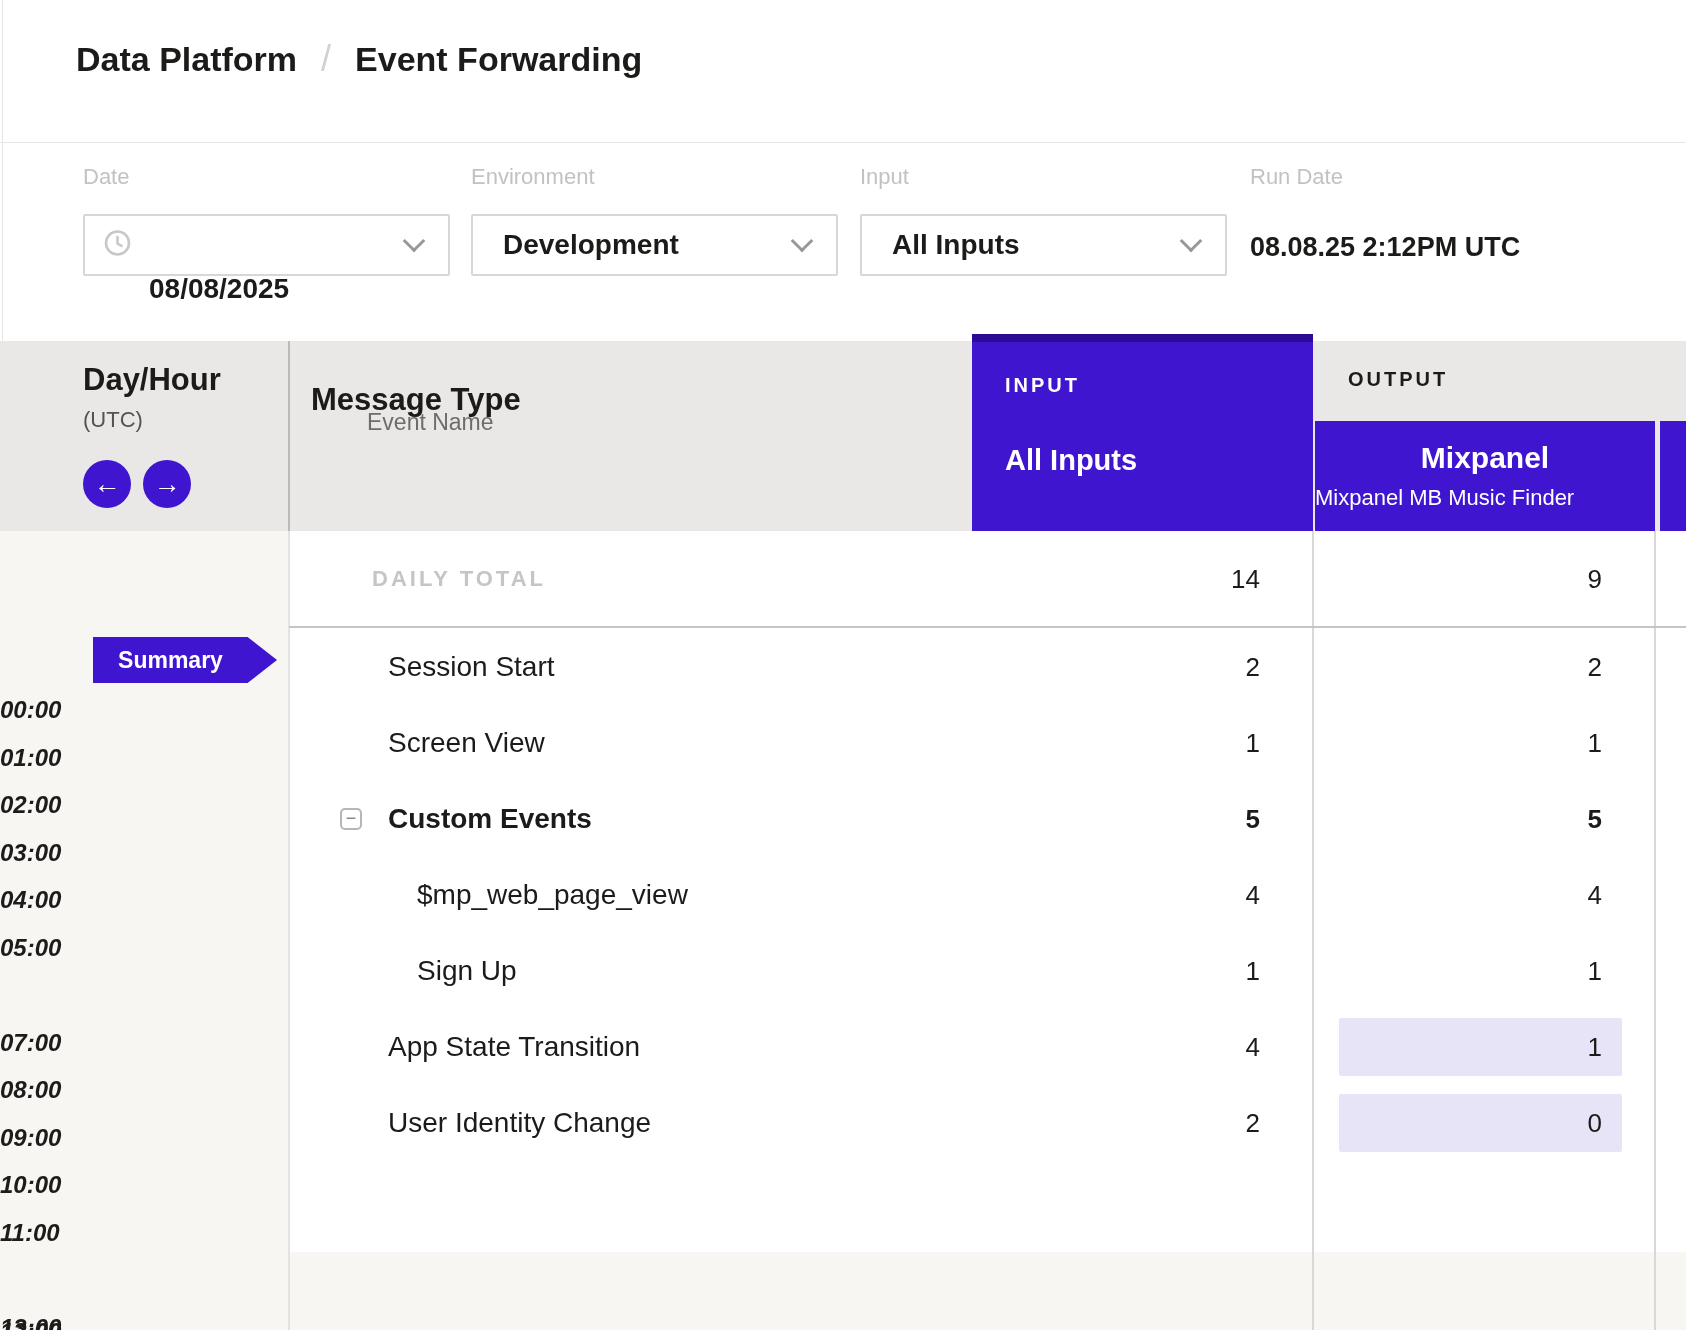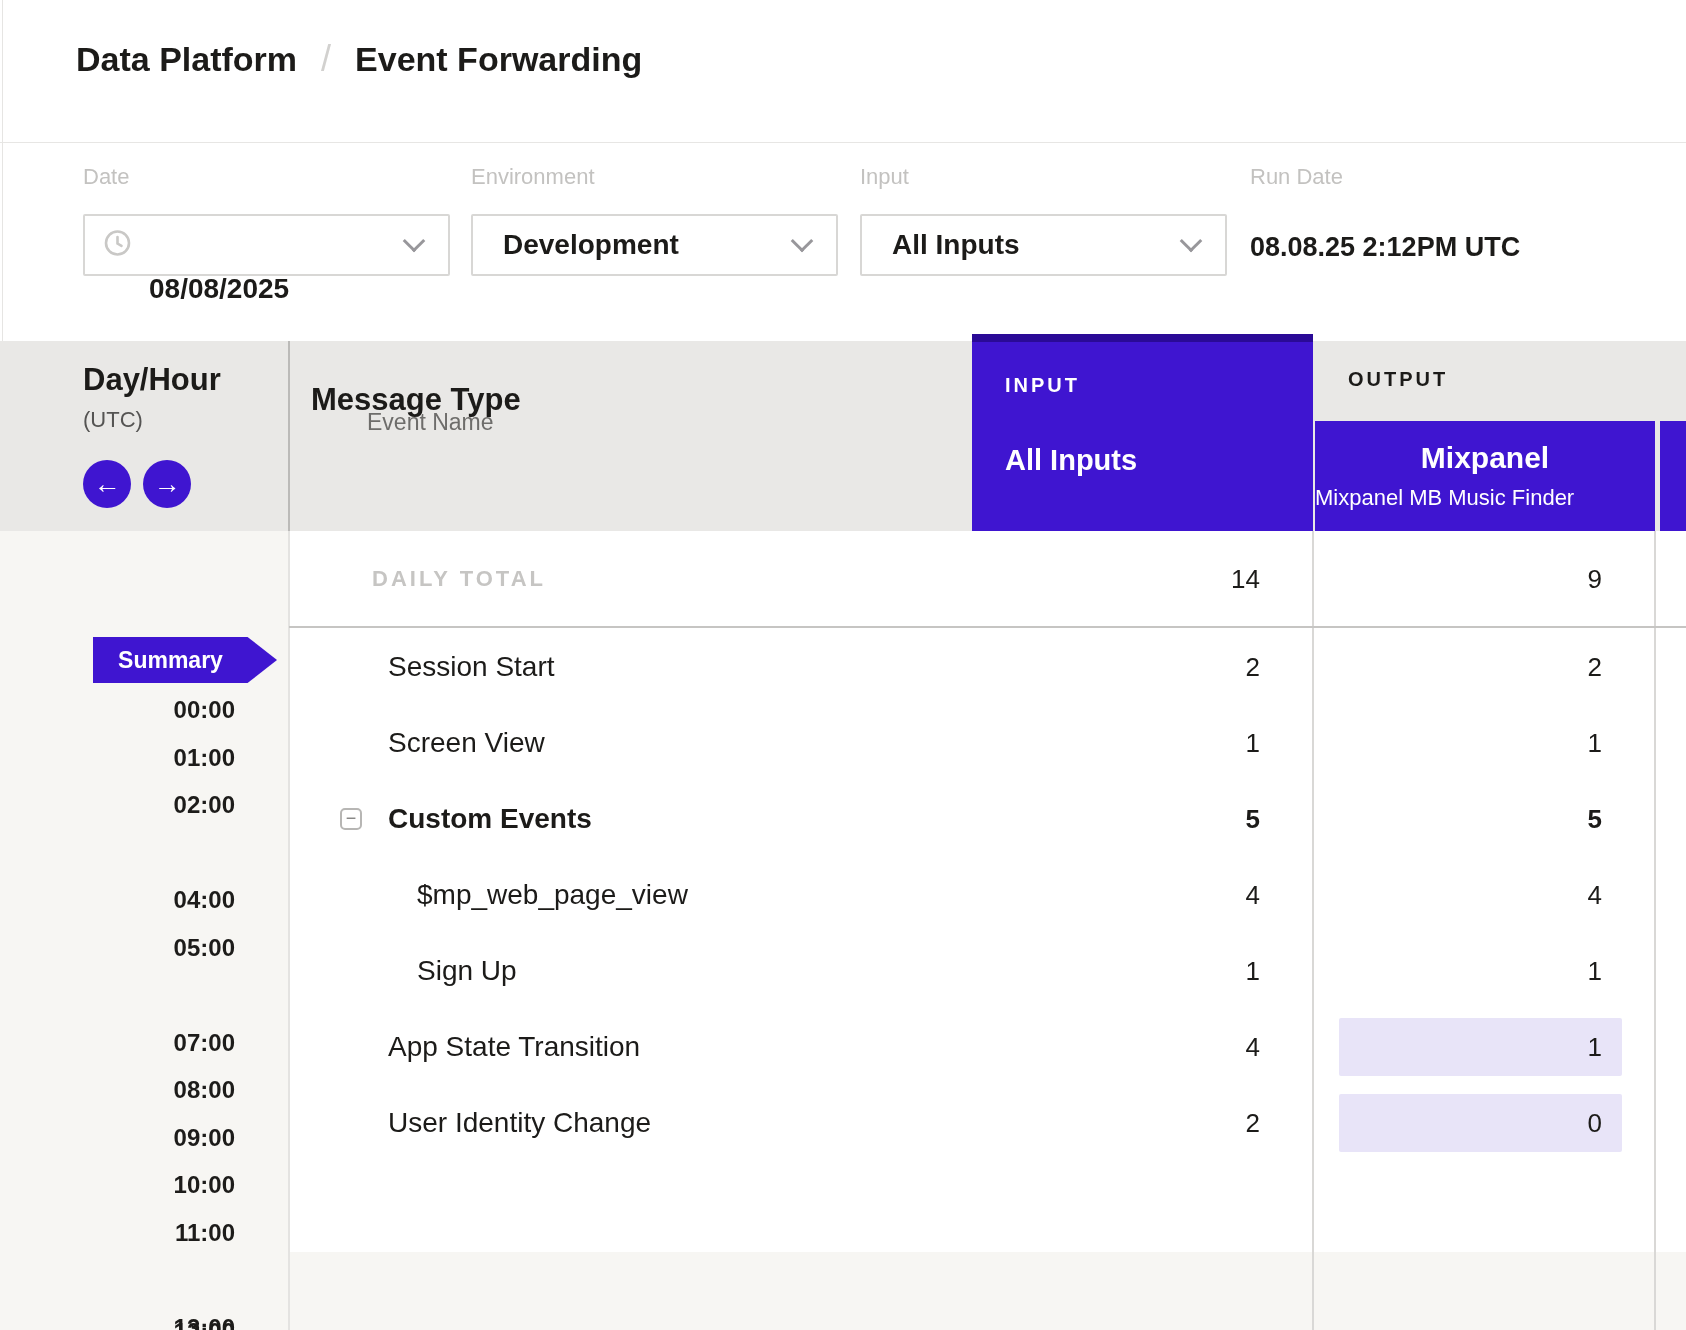--- a/index.html
+++ b/index.html
@@ -76,21 +76,21 @@
   #event-rows{left:0;top:629px;width:1566px;height:532px;}
   .erow{position:relative;width:100%;height:76px;}
   .ename{position:absolute;left:388px;top:50%;transform:translateY(-50%);font-size:28px;color:var(--txt);white-space:nowrap;}
   .ename.sub{left:417px;}
   .ename.grp{font-weight:700;}
   .minus{position:absolute;left:340px;top:50%;transform:translateY(-50%);width:22px;height:22px;border:2px solid #B7B6B4;border-radius:5px;color:#7A7977;font-size:18px;line-height:17px;text-align:center;cursor:pointer;background:transparent;}
 
   
   #summary-flag{left:93px;top:637px;width:184px;height:46px;background:var(--purple);clip-path:polygon(0 0,84% 0,100% 50%,84% 100%,0 100%);cursor:pointer;}
   #summary-flag .txt{position:absolute;left:0;top:0;width:155px;height:100%;display:flex;align-items:center;justify-content:center;color:#fff;font-size:23px;font-weight:700;}
-  .hour{position:absolute;left:0;width:235px;height:47px;line-height:47px;text-align:right;font-size:24px;font-weight:700;color:#1D1C1A;cursor:pointer;}
+  .hour{position:absolute;left:0;width:235px;height:47px;line-height:47px;text-align:left;font-size:24px;font-weight:700;color:#1D1C1A;cursor:pointer;font-style:italic;}
 </style>
 </head>
 <body>
 
 <div id="page">
 
   <div class="abs" id="left-hairline"></div>
 
   <div class="abs" id="breadcrumb">
     <span>Data Platform</span>
@@ -242,20 +242,21 @@
     </div>
 
   <div class="abs" id="summary-flag">
     <span class="txt">Summary</span>
   </div>
   <div id="hours"></div>
 
 <div class="hour abs" style="top: 686px;">00:00</div>
     <div class="hour abs" style="top: 733.5px;">01:00</div>
     <div class="hour abs" style="top: 781px;">02:00</div>
+    <div class="hour abs" style="top: 828.5px;">03:00</div>
     <div class="hour abs" style="top: 876px;">04:00</div>
     <div class="hour abs" style="top: 923.5px;">05:00</div>
     <div class="hour abs" style="top: 1018.5px;">07:00</div>
     <div class="hour abs" style="top: 1066px;">08:00</div>
     <div class="hour abs" style="top: 1113.5px;">09:00</div>
     <div class="hour abs" style="top: 1161px;">10:00</div>
     <div class="hour abs" style="top: 1208.5px;">11:00</div>
     <div class="hour abs" style="top: 1308px;">12:00</div>
     <div class="hour abs" style="top: 1303.5px;">13:00</div>
   </div>

